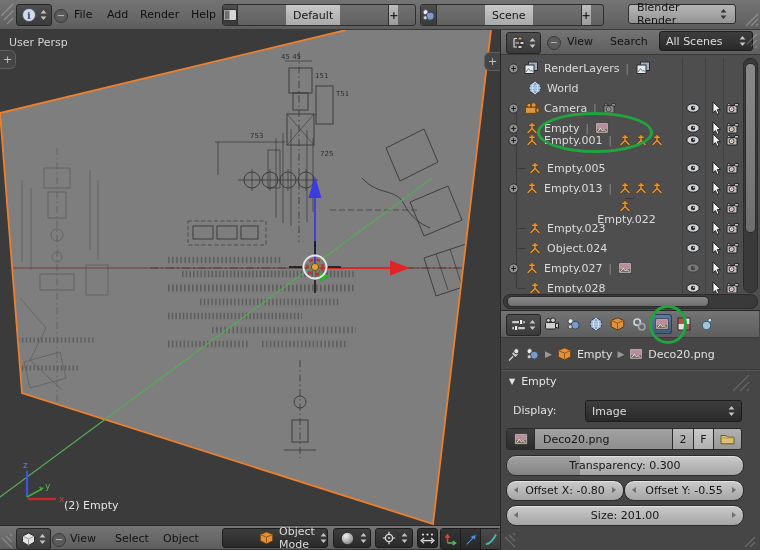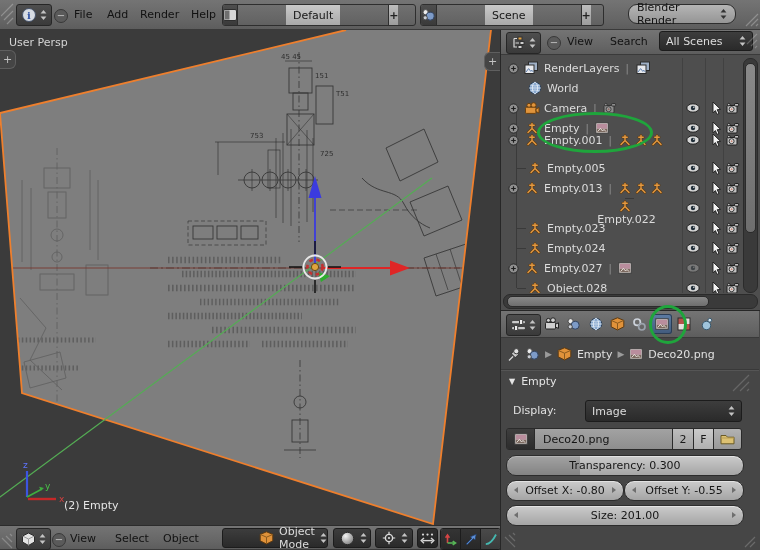--- a/index.html
+++ b/index.html
@@ -20,21 +20,21 @@
     color:#dcdcdc;font-size:11px;height:20px;box-sizing:border-box;}
   .darkdd .grow{flex:1;}
   .lightgrp{position:absolute;display:flex;height:20px;border:1px solid #2e2e2e;border-radius:3px;overflow:hidden;gap:48px;}
   .lg-ic{display:flex;align-items:center;justify-content:center;background:linear-gradient(#4e4e4e,#3a3a3a);
     border-right:1px solid #2e2e2e;width:28px;}
   .lg-field{display:flex;align-items:center;padding:0 7px;background:linear-gradient(#cscsc,#ababab);
     background:linear-gradient(#c9c9c9,#a9a9a9);color:#161616;}
   .lg-btn{display:flex;align-items:center;justify-content:center;width:20px;background:linear-gradient(#bdbdbd,#9c9c9c);
     border-left:1px solid #2e2e2e;color:#222;font-size:11px;font-weight:bold;}
   .lightdd{position:absolute;display:flex;align-items:center;gap:6px;padding:0 8px;height:20px;box-sizing:border-box;
-    background:linear-gradient(#b5b5b5,#959595);border:1px solid #2e2e2e;border-radius:9px;color:#141414;}
+    background:linear-gradient(#b5b5b5,#959595);border:1px solid #2e2e2e;border-radius:3px;color:#141414;}
   
   .pill{position:absolute;display:flex;align-items:center;justify-content:center;
     background:linear-gradient(#cbcbcb,#a5a5a5);border:1px solid #2c2c2c;border-radius:10px;
     color:#161616;font-size:11px;box-shadow:inset 0 1px 0 rgba(255,255,255,.45);overflow:hidden;}
   .arrL,.arrR{position:absolute;top:50%;margin-top:-3.5px;width:0;height:0;
     border-top:3.5px solid transparent;border-bottom:3.5px solid transparent;}
   .arrL{left:7px;border-right:4.5px solid rgba(35,35,35,.5);}
   .arrR{right:7px;border-left:4.5px solid rgba(35,35,35,.5);}
   .sliderfill{position:absolute;left:0;top:0;bottom:0;background:rgba(0,0,0,.2);}
   
@@ -778,21 +778,21 @@
           <span class="ic olico">
             <svg width="14" height="14" viewBox="0 0 14 14">
               <g fill="none" stroke="#5c3a12" stroke-width="2.6" stroke-linecap="round">
                 <path d="M7 7.5 V2.5 M7 7.5 L3 11.5 M7 7.5 L11 11.5 M4.8 4.2 L9.2 4.2"></path>
               </g>
               <g fill="none" stroke="#e59a42" stroke-width="1.4" stroke-linecap="round">
                 <path d="M7 7.5 V2.5 M7 7.5 L3 11.5 M7 7.5 L11 11.5 M4.8 4.2 L9.2 4.2"></path>
               </g>
             </svg>
           </span>
-          <span class="ollabel">Empty.024</span>
+          <span class="ollabel">Object.024</span>
           <span class="tg tg-eye ic">
             <svg width="14" height="10" viewBox="0 0 14 10">
               <ellipse cx="7" cy="5" rx="6.2" ry="4.2" fill="#d6d6d6" stroke="#1b1b1b"></ellipse>
               <circle cx="7" cy="5" r="2.2" fill="#22303a"></circle>
               <circle cx="7.8" cy="4.2" r="0.7" fill="#e8e8e8"></circle>
             </svg>
           </span>
           <span class="tg tg-cur ic">
             <svg width="11" height="14" viewBox="0 0 11 14">
               <path d="M2 1 L9.6 8.4 L6.2 8.7 L8 12.4 L6 13.4 L4.4 9.6 L2 11.8 Z" fill="#f2f2f2" stroke="#1a1a1a" stroke-width="0.9"></path>
@@ -862,21 +862,21 @@
           <span class="ic olico">
             <svg width="14" height="14" viewBox="0 0 14 14">
               <g fill="none" stroke="#5c3a12" stroke-width="2.6" stroke-linecap="round">
                 <path d="M7 7.5 V2.5 M7 7.5 L3 11.5 M7 7.5 L11 11.5 M4.8 4.2 L9.2 4.2"></path>
               </g>
               <g fill="none" stroke="#e59a42" stroke-width="1.4" stroke-linecap="round">
                 <path d="M7 7.5 V2.5 M7 7.5 L3 11.5 M7 7.5 L11 11.5 M4.8 4.2 L9.2 4.2"></path>
               </g>
             </svg>
           </span>
-          <span class="ollabel">Object.028</span>
+          <span class="ollabel">Empty.028</span>
           <span class="tg tg-eye ic">
             <svg width="14" height="10" viewBox="0 0 14 10">
               <ellipse cx="7" cy="5" rx="6.2" ry="4.2" fill="#d6d6d6" stroke="#1b1b1b"></ellipse>
               <circle cx="7" cy="5" r="2.2" fill="#22303a"></circle>
               <circle cx="7.8" cy="4.2" r="0.7" fill="#e8e8e8"></circle>
             </svg>
           </span>
           <span class="tg tg-cur ic">
             <svg width="11" height="14" viewBox="0 0 11 14">
               <path d="M2 1 L9.6 8.4 L6.2 8.7 L8 12.4 L6 13.4 L4.4 9.6 L2 11.8 Z" fill="#f2f2f2" stroke="#1a1a1a" stroke-width="0.9"></path>

